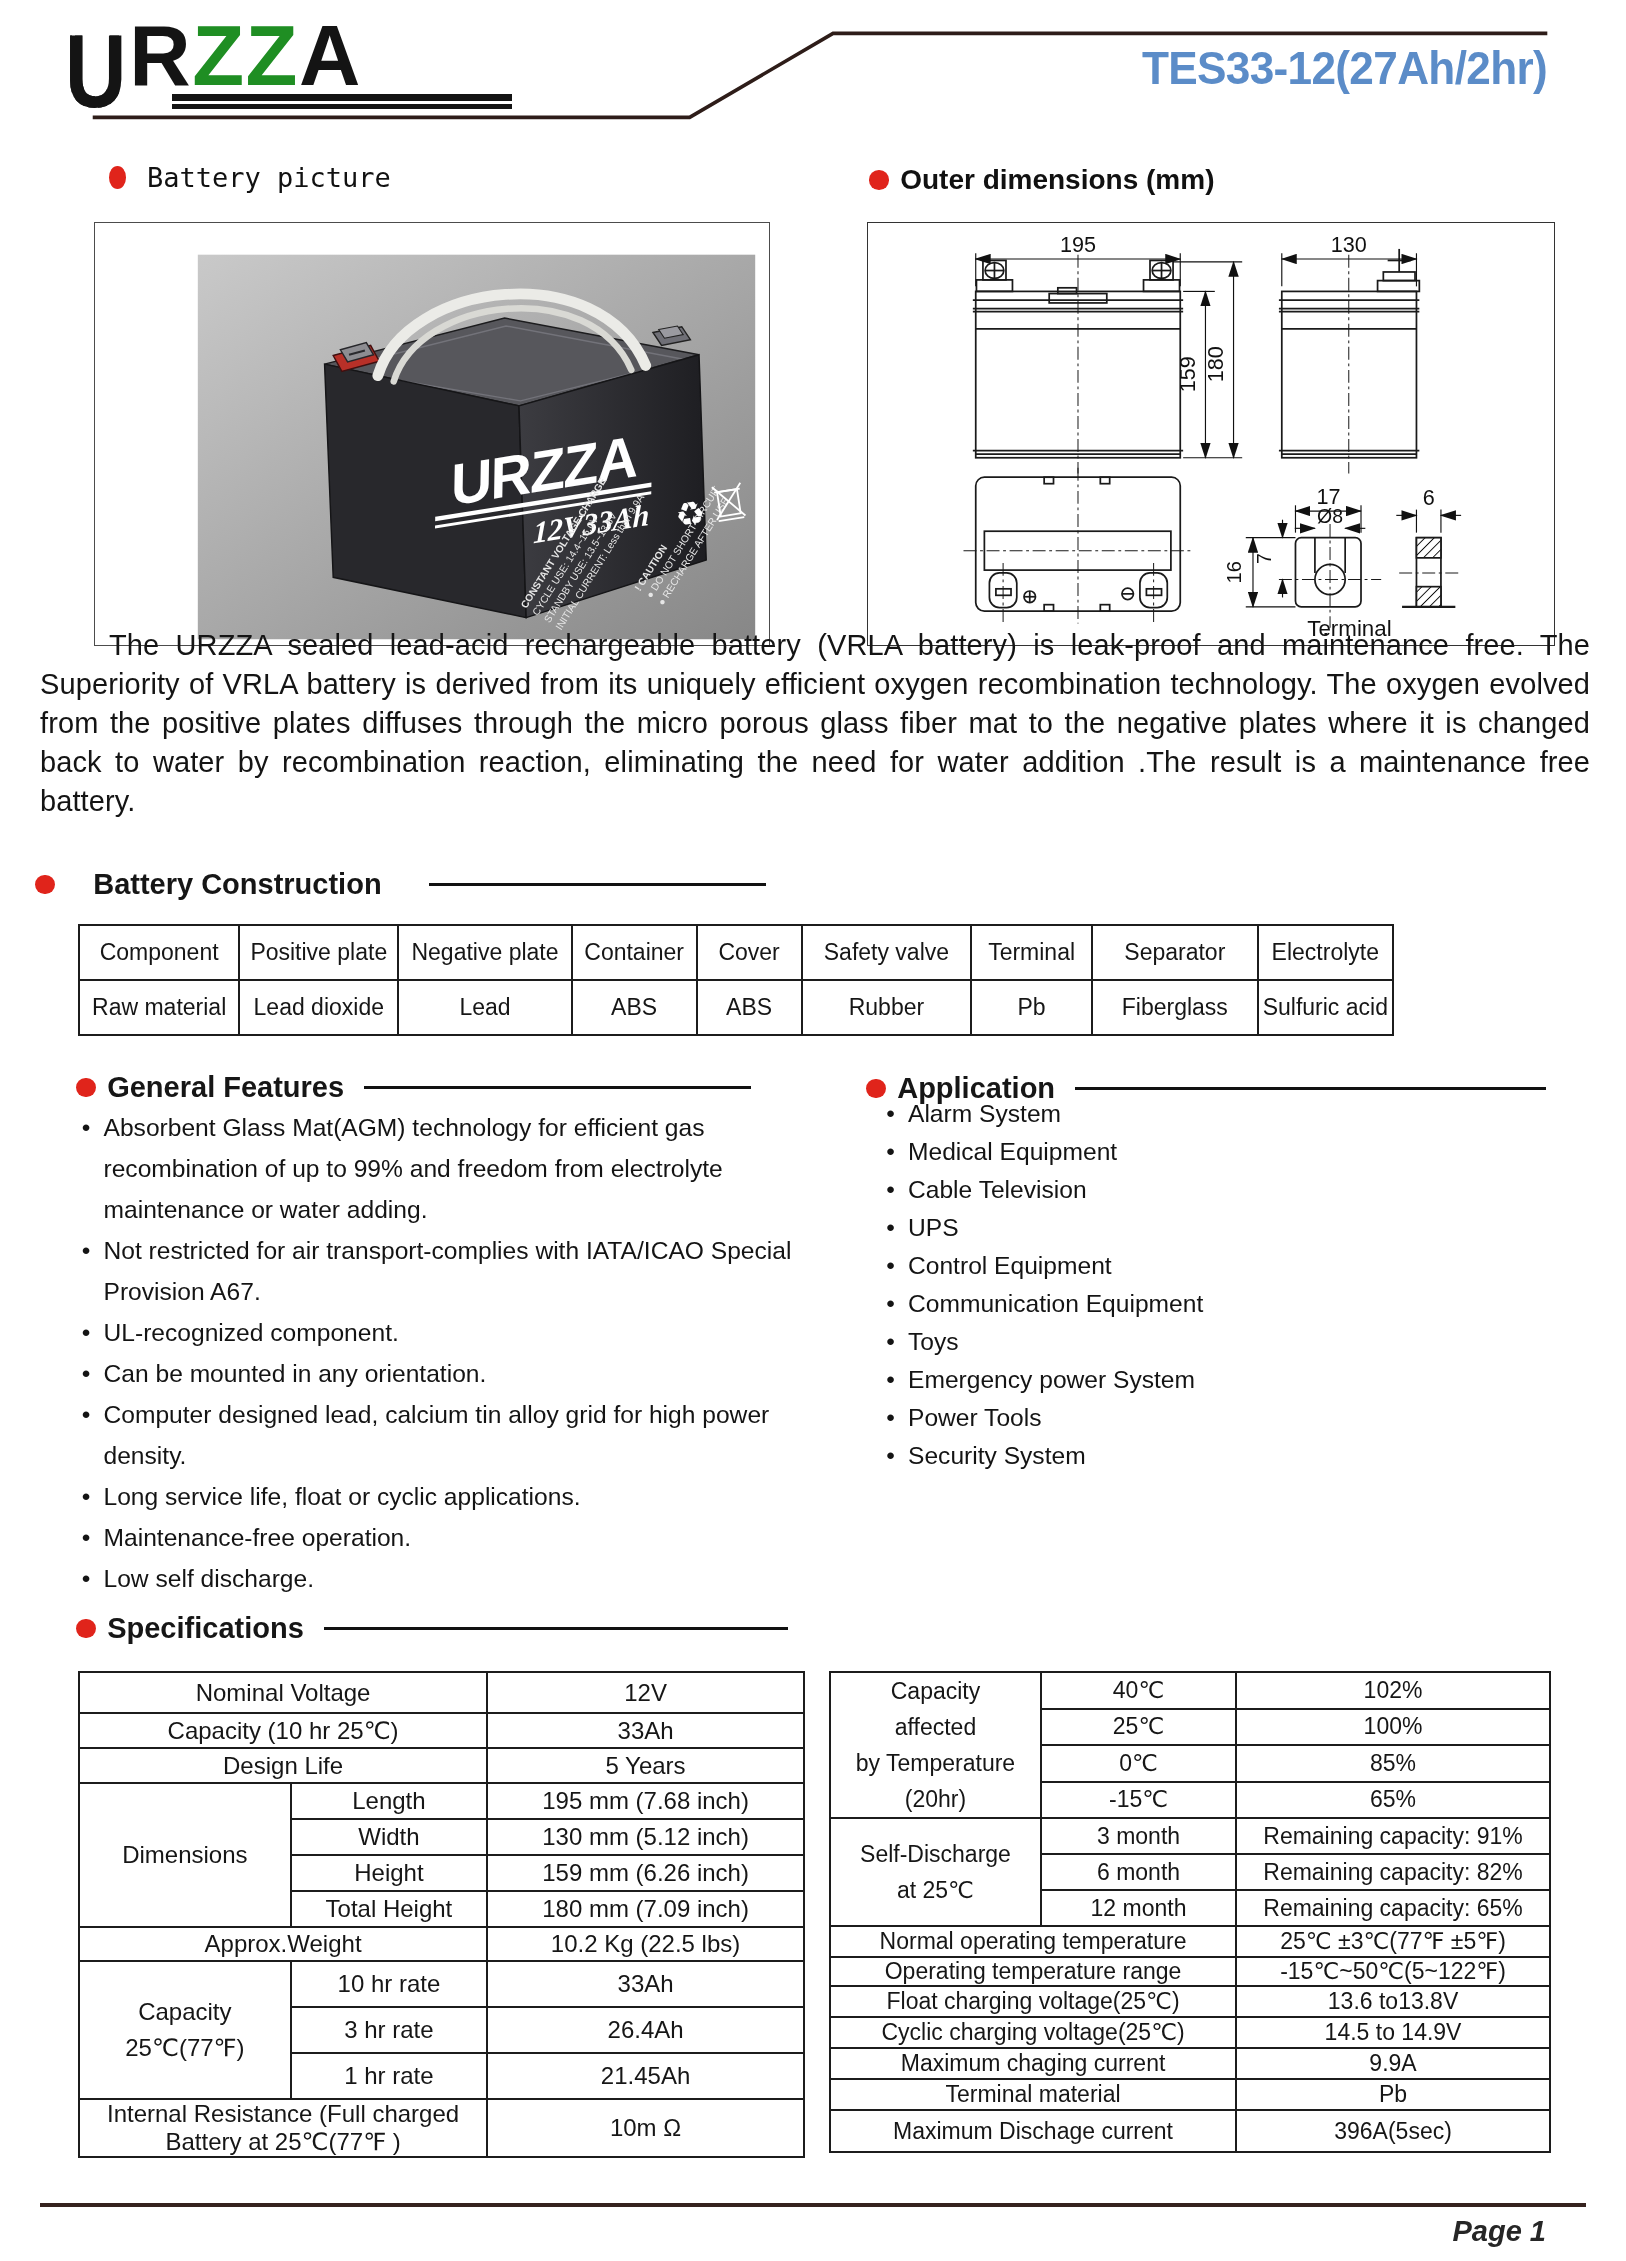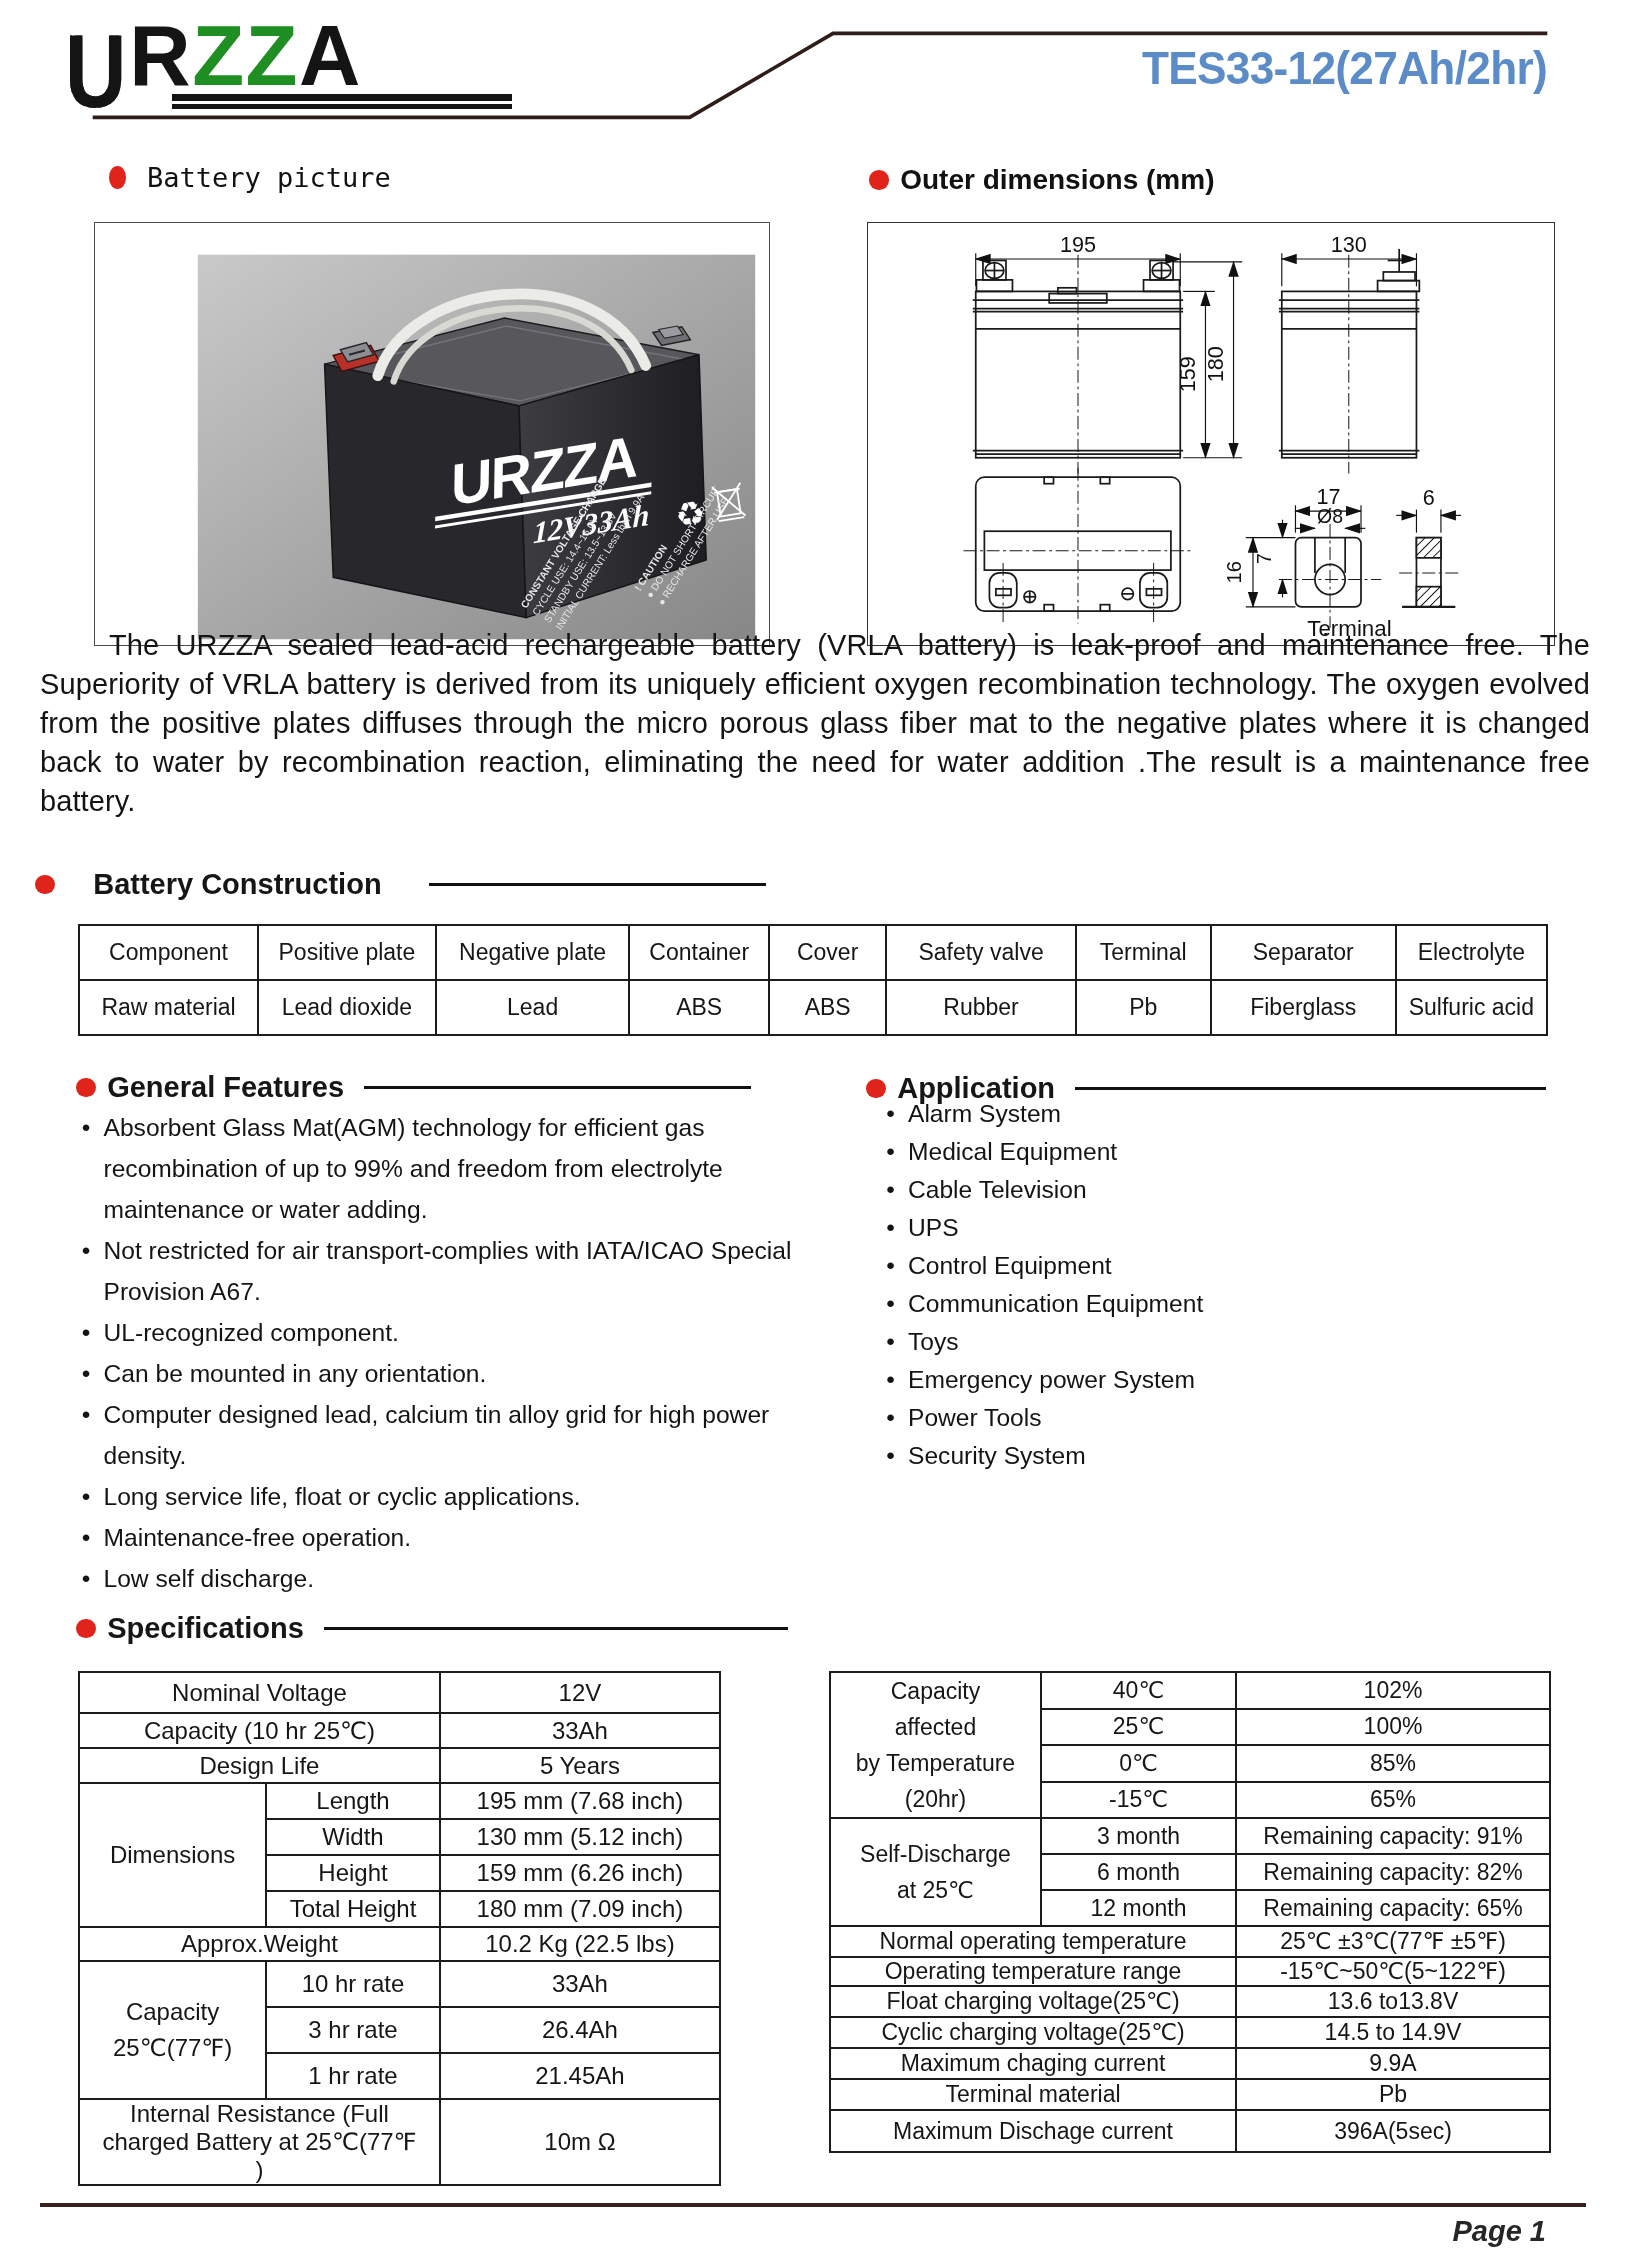--- a/index.html
+++ b/index.html
@@ -34,24 +34,24 @@
   .rule { height:2.9px; background:#111; flex:none; }
   
   .photo-box { position:absolute; left:94px; top:222px; width:676px; height:424px; border:1.4px solid #4c4c4c; background:#fff; }
   .draw-box  { position:absolute; left:867px; top:222px; width:688px; height:424px; border:1.4px solid #333; background:#fff; }
   
   .desc { position:absolute; left:40px; top:626px; width:1550px; font-size:29px; line-height:39px;
           text-align:justify; text-indent:69px; letter-spacing:0.1px; color:#141414; }
   
   table { border-collapse:collapse; table-layout:fixed; }
   td { border:2.2px solid #1c1c1c; text-align:center; vertical-align:middle; overflow:hidden; }
-  .constr { position:absolute; left:78px; top:924px; width:1470px; font-size:23px; }
+  .constr { position:absolute; left:78px; top:924px; width:1316px; font-size:23px; }
   .constr td { height:55px; }
   .spec { position:absolute; font-size:24px; }
-  .spec-left  { left:78px;  top:1671px; width:643px; }
+  .spec-left  { left:78px;  top:1671px; width:727px; }
   .spec-right { left:829px; top:1671px; width:722px; font-size:23px; }
   .glabel div { line-height:36px; }
   
   .feat { position:absolute; left:76px; top:1107px; width:746px; list-style:none; }
   .feat li { position:relative; padding-left:27.5px; font-size:24.6px; line-height:41px; color:#141414; }
   .feat li::before { content:"•"; position:absolute; left:5.8px; top:0; }
   .apps { position:absolute; left:882px; top:1095px; width:666px; list-style:none; }
   .apps li { position:relative; padding-left:26px; font-size:24.6px; line-height:38px; color:#141414; }
   .apps li::before { content:"•"; position:absolute; left:4.3px; top:0; }
   

